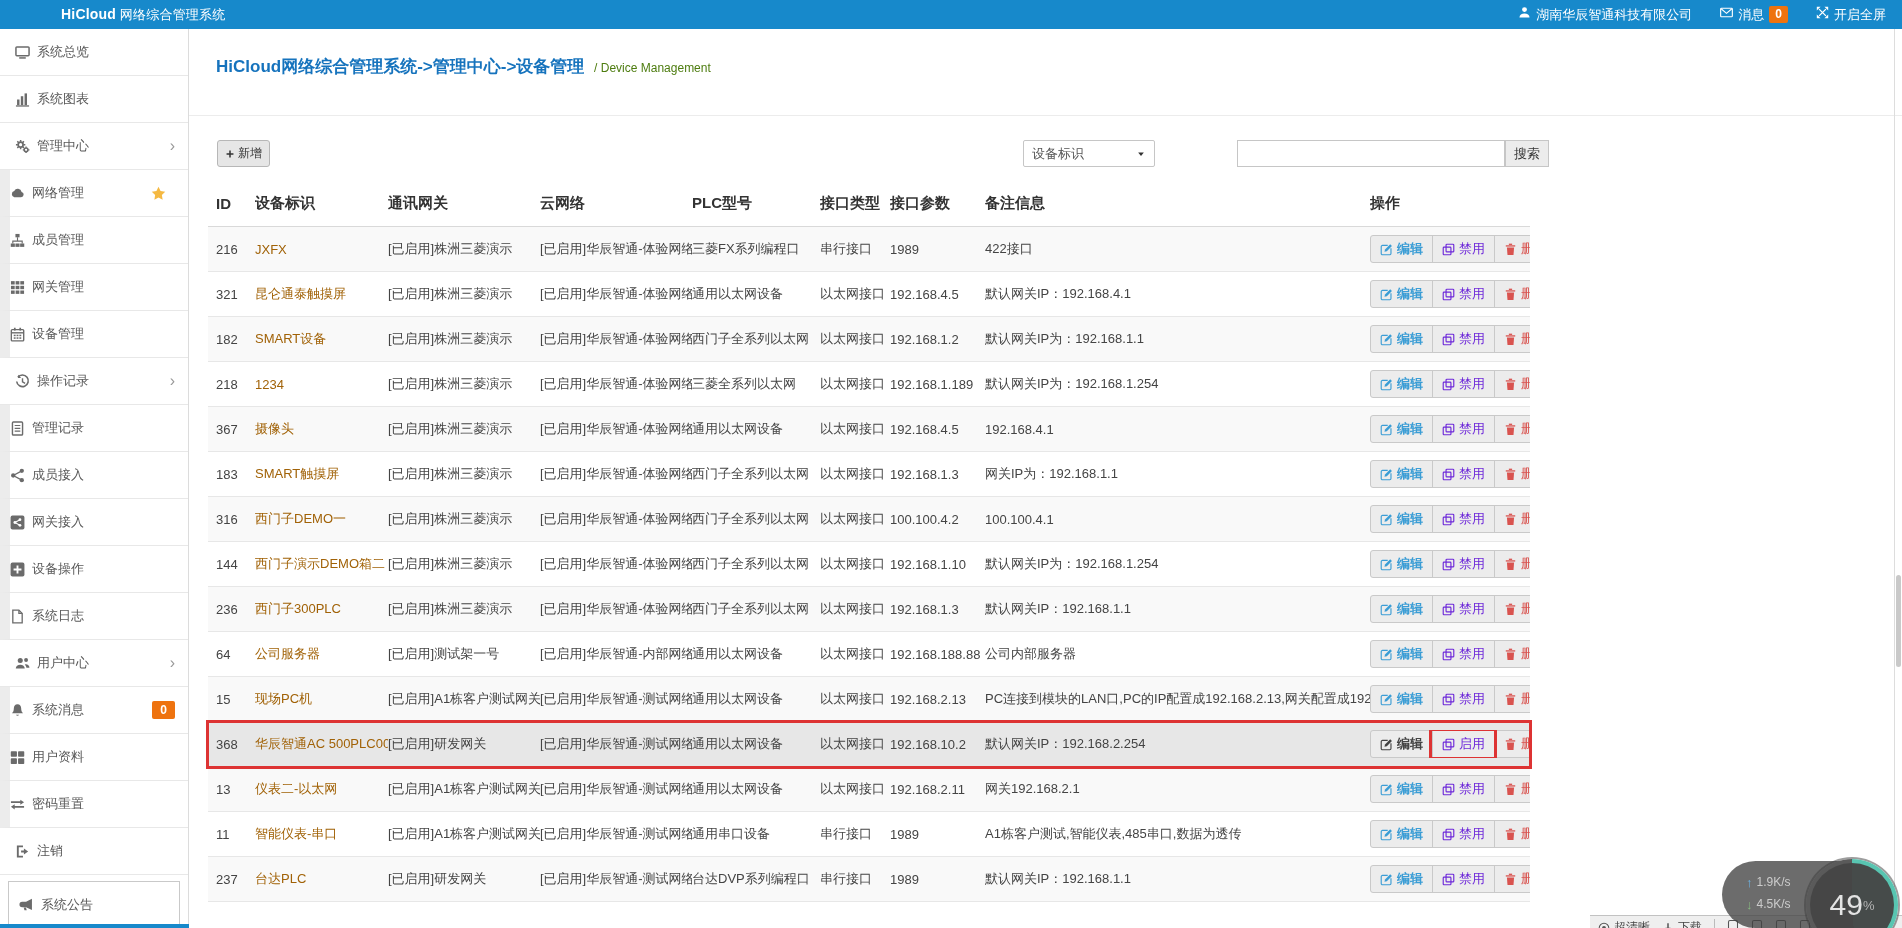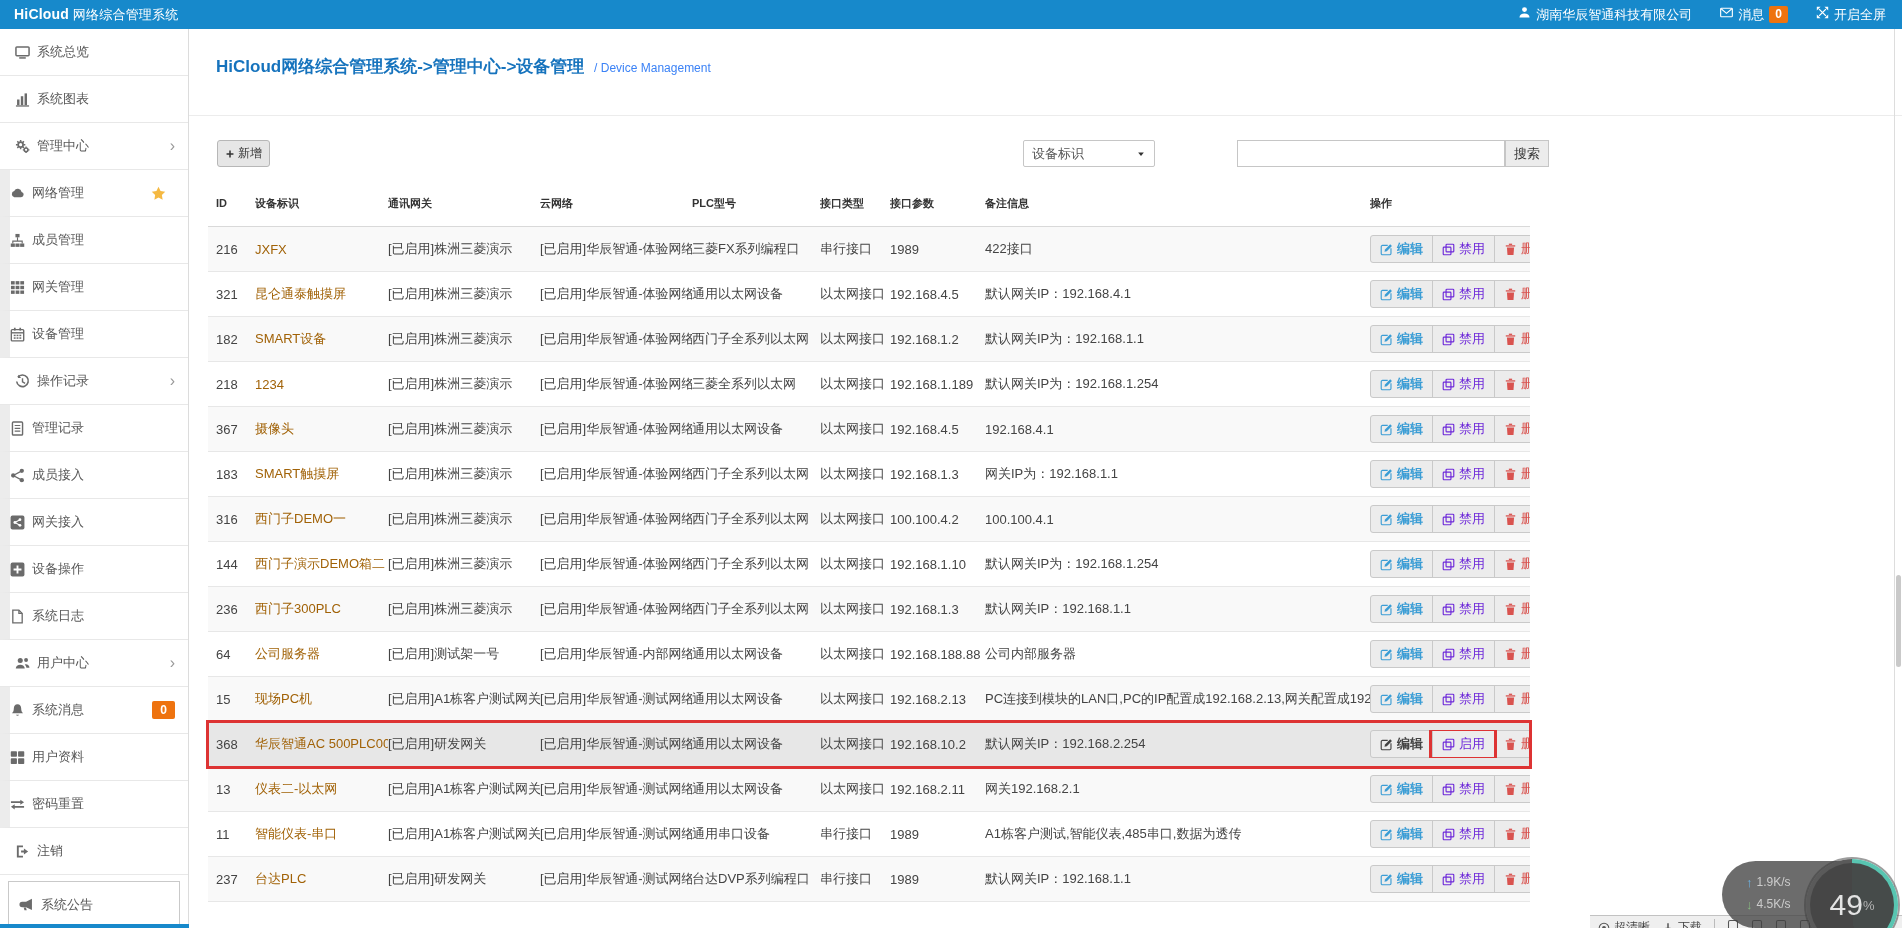--- a/index.html
+++ b/index.html
@@ -4,21 +4,21 @@
 <style>
   * { margin:0; padding:0; box-sizing:border-box; }
   html,body { width:1902px; height:928px; overflow:hidden; background:#fff;
     font-family:"Liberation Sans","DejaVu Sans",sans-serif; }
   .icon { display:inline-flex; align-items:center; justify-content:center; flex:0 0 auto; }
   .icon svg { width:100%; height:100%; display:block; }
 
   
   .topbar { position:absolute; left:0; top:0; width:1902px; height:29px; background:#1789cb;
     display:flex; align-items:center; color:#fff; font-size:13px; }
-  .brand { padding-left:14px; letter-spacing:.2px; }
+  .brand { padding-left:28px; letter-spacing:.2px;margin-left:33px; }
   .brand b { font-size:14px; }
   .topbar-right { margin-left:auto; display:flex; align-items:center; gap:28px; padding-right:16px; }
   .top-item { display:flex; align-items:flex-start; gap:5px; cursor:pointer; }
   .top-item .icon { width:13px; height:13px; color:#fff; }
   .badge { background:#ee730f; color:#fff; font-weight:bold; font-size:12px; line-height:17px;
     padding:0 6px; border-radius:2px; }
 
   
   .sidebar { position:absolute; left:0; top:29px; width:189px; height:899px; background:#fff;
     border-right:1px solid #dcdcdc; overflow:hidden; }
@@ -32,21 +32,21 @@
   .side-badge { position:absolute; right:13px; background:#ee730f; color:#fff; font-weight:bold;
     font-size:12px; line-height:18px; padding:0 8px; border-radius:2px; }
   .side-item.announce { margin:6px 8px 0; border:1px solid #c9c9c9; border-bottom:1px solid #c9c9c9;
     padding-left:10px; height:47px; }
 
   
   .content { position:absolute; left:189px; top:29px; width:1713px; height:899px; background:#fff; }
   .breadcrumb-block { position:absolute; left:0; top:0; width:100%; height:87px;
     border-bottom:1px solid #ececec; }
   .breadcrumb { position:absolute; left:27px; top:26px; font-size:17px; font-weight:bold; color:#1673bd; }
-  .breadcrumb-sub { font-size:12px; font-weight:normal; color:#3b82f6; margin-left:5px; }
+  .breadcrumb-sub { font-size:12px; font-weight:normal; color:#4d7c0f; margin-left:5px; }
 
   .btn-add { position:absolute; left:28px; top:111px; height:27px; padding:0 7px; background:#e6e6e6;
     border:1px solid #b7b7b7; border-radius:3px; display:flex; align-items:center; gap:3px;
     font-size:12px; color:#333; cursor:pointer; }
   .btn-add .icon { width:10px; height:10px; color:#333; }
 
   .filter-select { position:absolute; left:834px; top:111px; width:132px; height:27px; background:#fff;
     border:1px solid #c6c6c6; border-radius:2px; display:flex; align-items:center; font-size:13px;
     color:#555; padding:0 8px; cursor:pointer; }
   .filter-select .icon { margin-left:auto; width:10px; height:10px; color:#333; }
@@ -54,21 +54,21 @@
   .search-input { position:absolute; left:1048px; top:111px; width:268px; height:27px;
     border:1px solid #c6c6c6; font-size:13px; padding:0 8px; outline:none; color:#333; background:#fff; }
   .btn-search { position:absolute; left:1316px; top:111px; width:44px; height:27px; background:#ececec;
     border:1px solid #c6c6c6; font-size:13px; color:#333; cursor:pointer; display:flex;
     align-items:center; justify-content:center; }
 
   
   .table { position:absolute; left:19px; top:151px; width:1322px; }
   .t-grid { display:grid; grid-template-columns:47px 133px 152px 152px 128px 70px 95px 385px 160px;
     align-items:center; }
-  .t-head { height:47px; border-bottom:1px solid #d9d9d9; font-size:11px; font-weight:bold; color:#333; }
+  .t-head { height:47px; border-bottom:1px solid #d9d9d9; font-size:15px; font-weight:bold; color:#333; }
   .t-head .t-cell:first-child { padding-left:8px; }
   .t-row { height:45px; border-bottom:1px solid #e7e7e7; font-size:13px; color:#444; background:#fff; }
   .t-row.stripe { background:#f9f9f9; }
   .t-row.highlight { background:#e7e7e7; outline:3px solid #dd3333; outline-offset:-1px; z-index:2; position:relative; }
   .t-cell { white-space:nowrap; overflow:hidden; }
   .t-cell:first-child { padding-left:8px; }
   .dev-link { color:#a16207; cursor:pointer; }
 
   .btn-group { display:inline-flex; border:1px solid #c9c9c9; border-radius:3px; background:#ececec; }
   .btn { display:flex; align-items:center; gap:4px; padding:0 9px; height:26px; font-size:13px;

